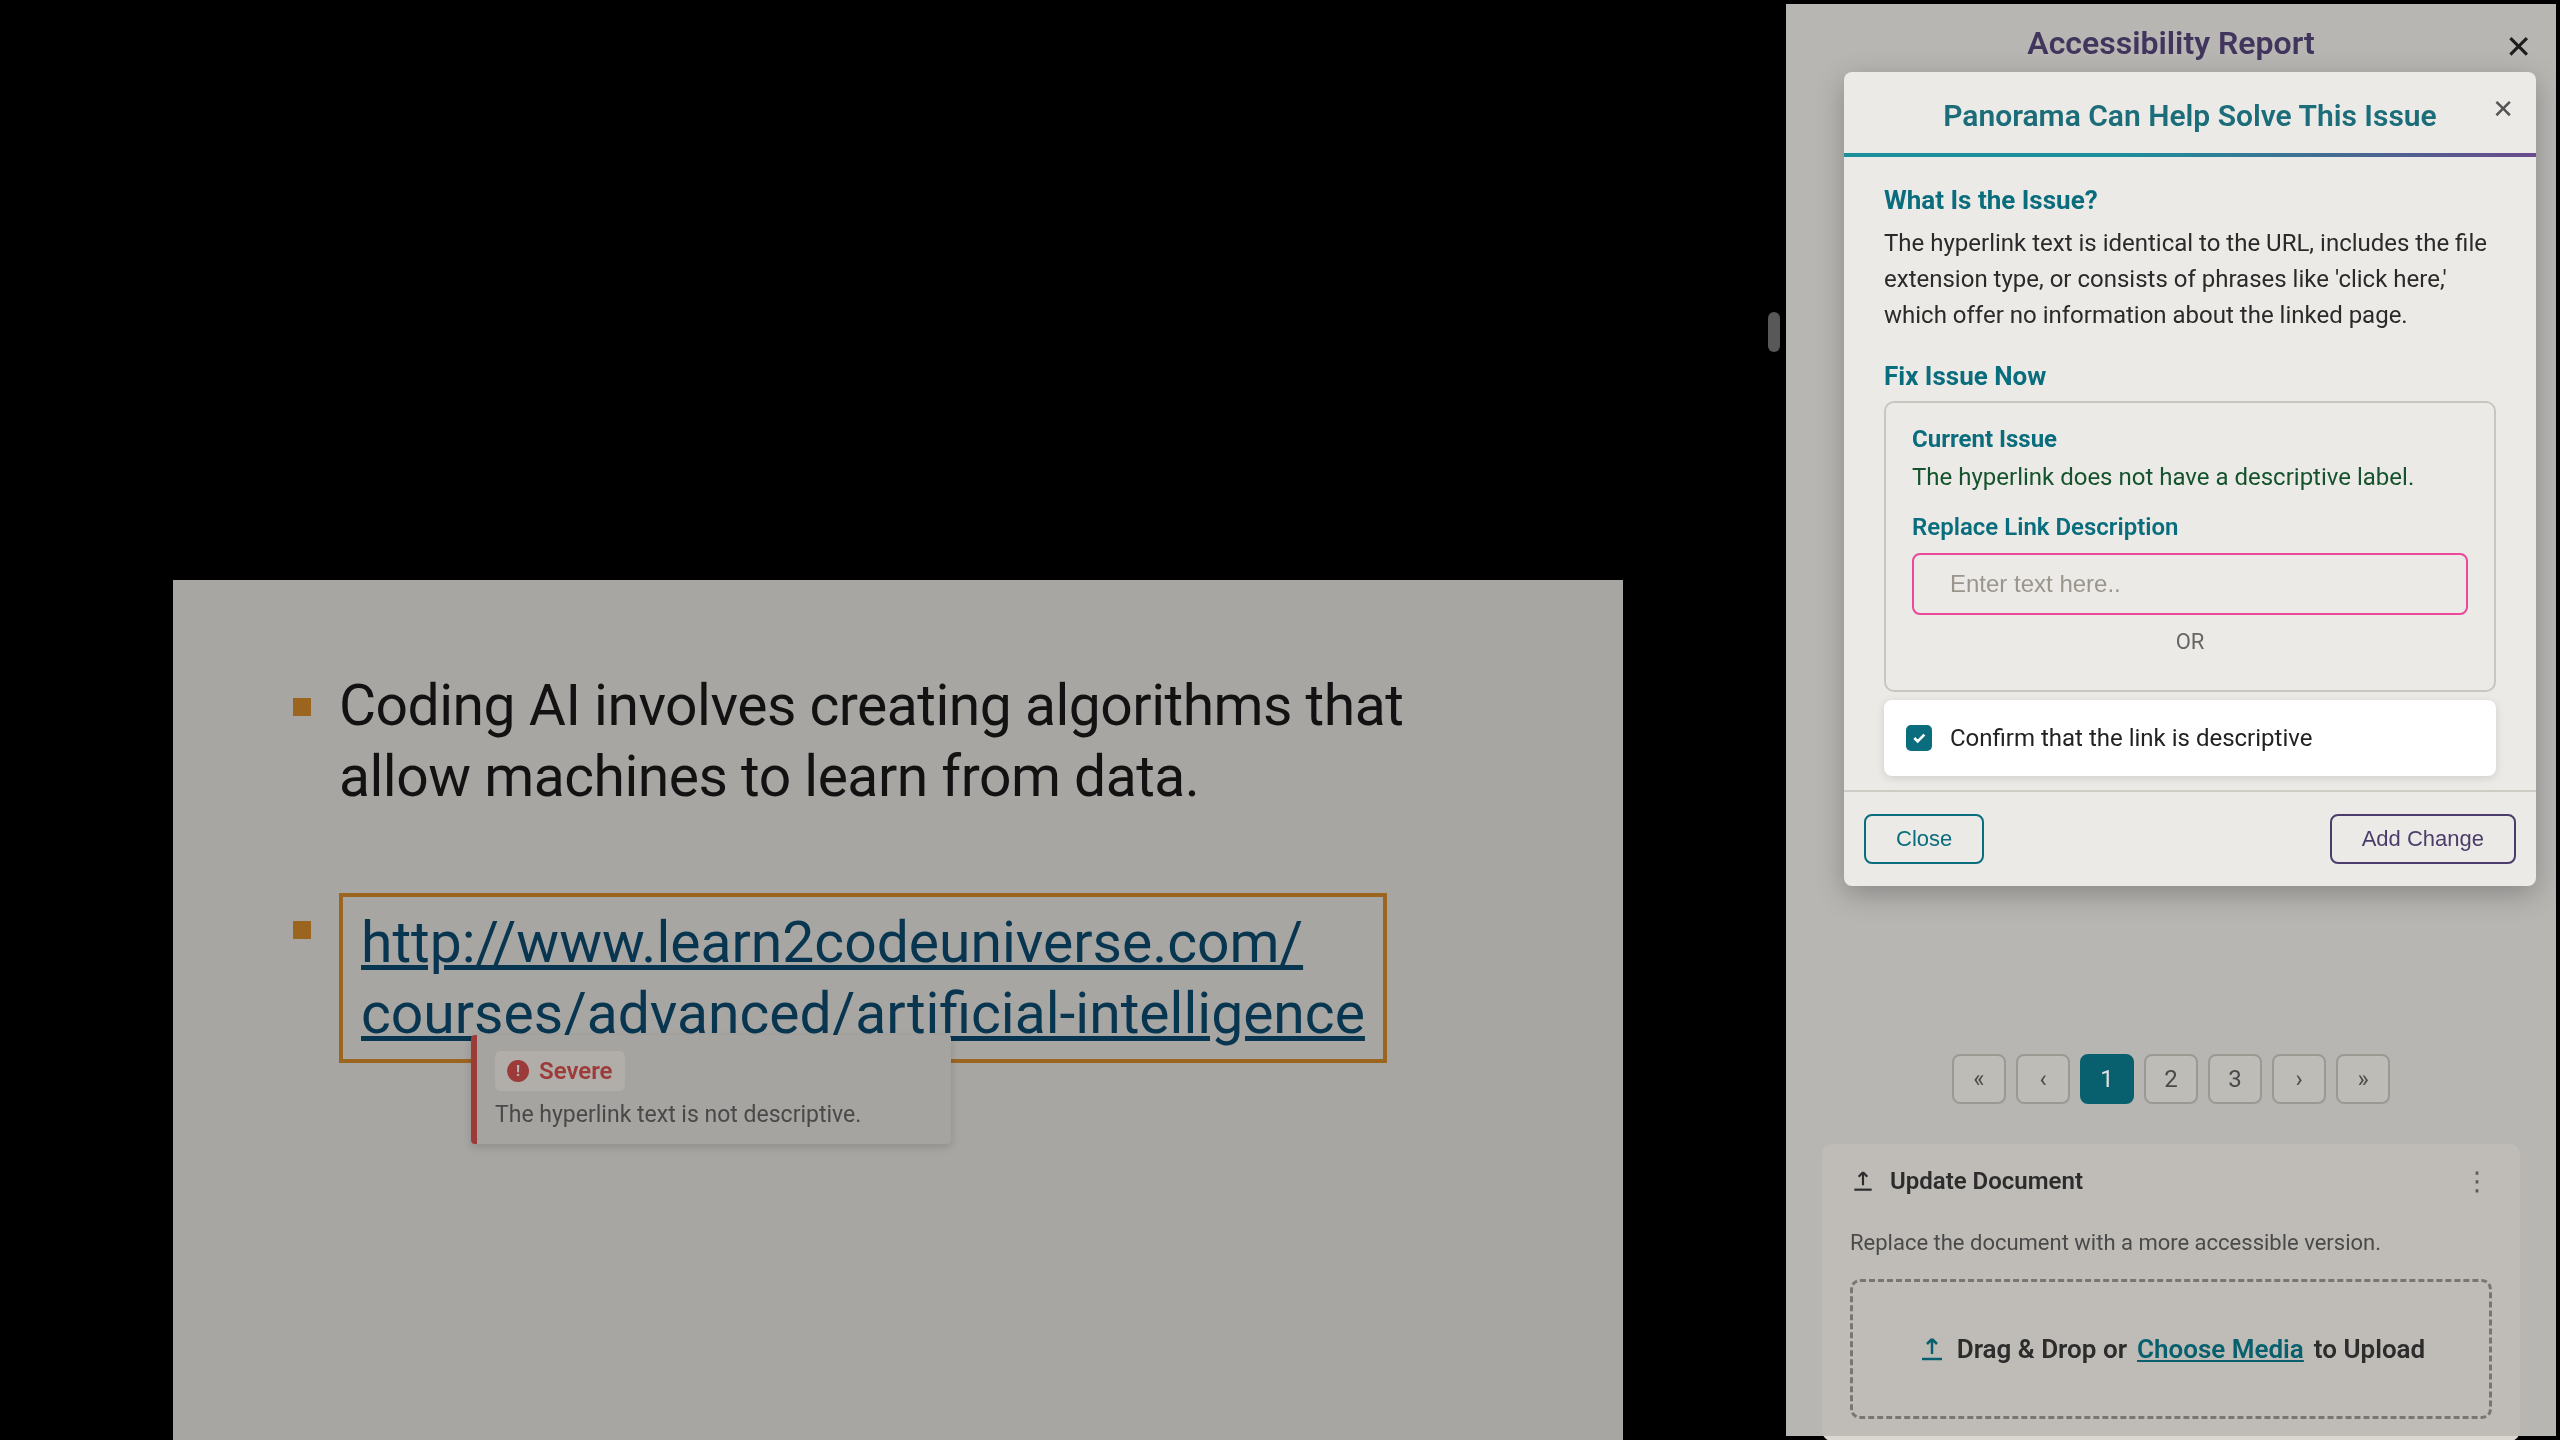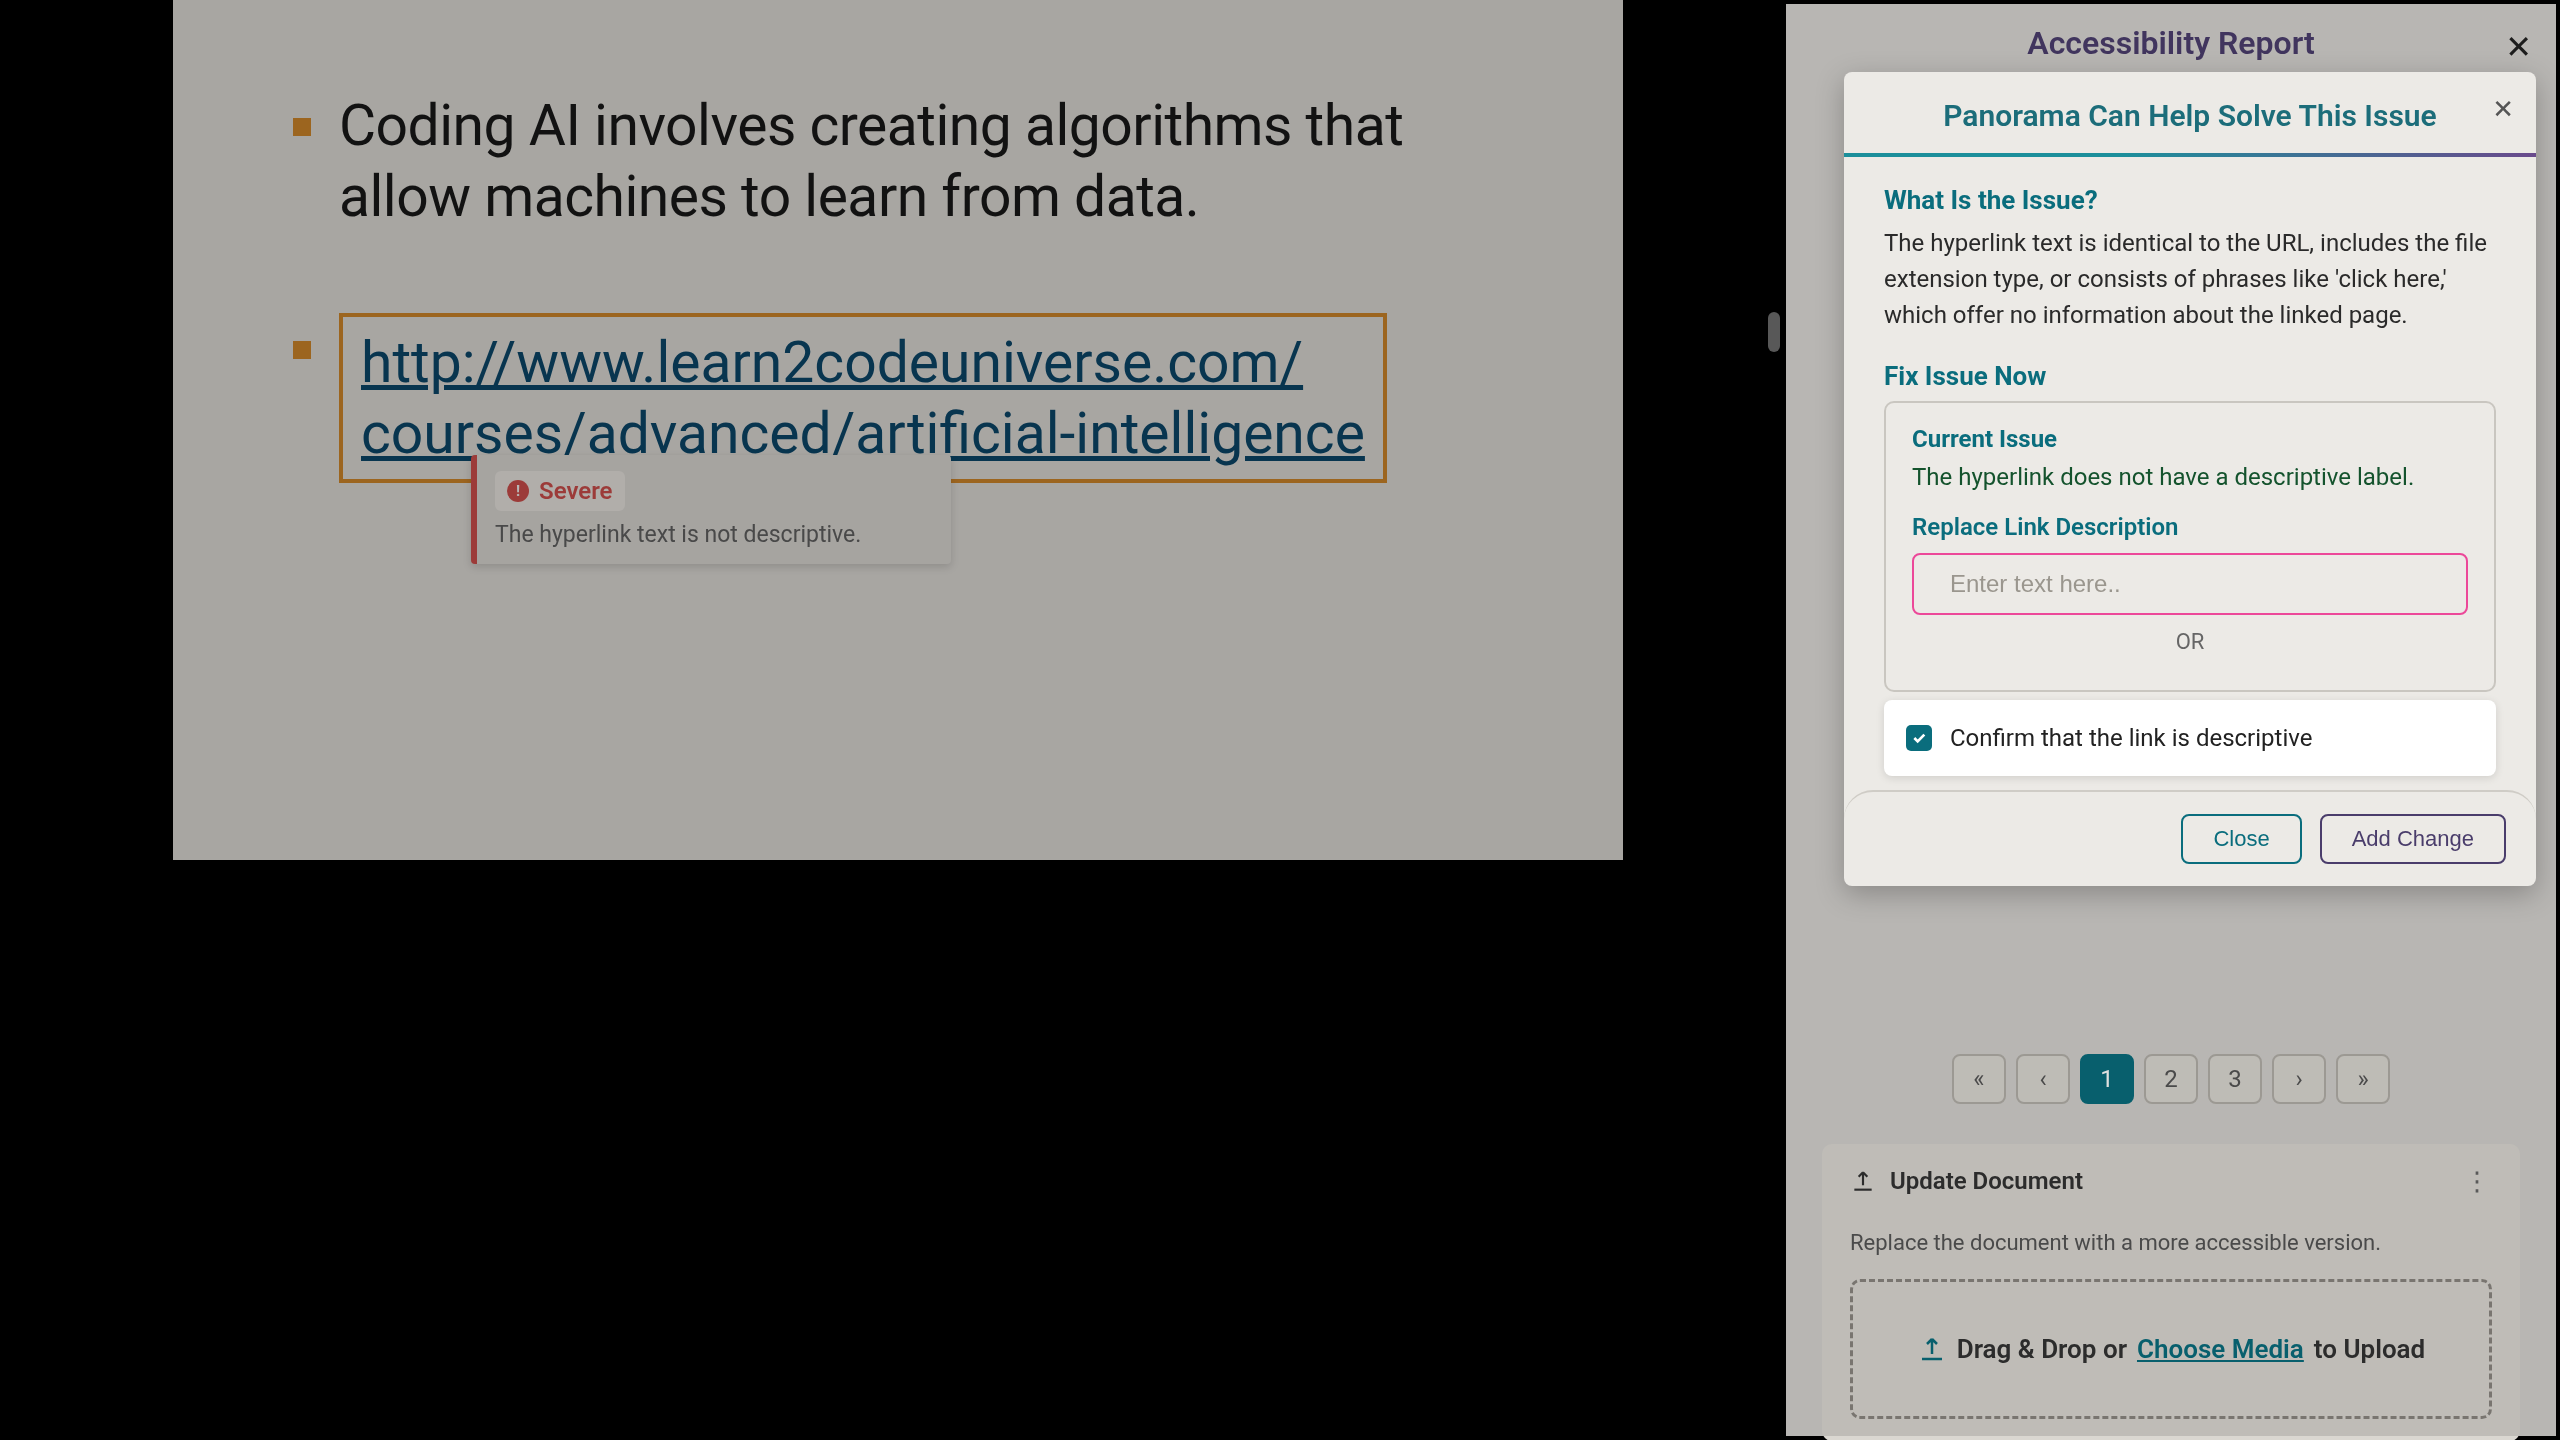--- a/index.html
+++ b/index.html
@@ -1,18 +1,18 @@
 <!DOCTYPE html>
 <html><head>
 <meta charset="utf-8">
 <style>
 * { box-sizing: border-box; margin: 0; padding: 0; }
 html, body { width: 2560px; height: 1440px; overflow: hidden; font-family: -apple-system, BlinkMacSystemFont, "Segoe UI", Roboto, sans-serif; }
 .root { display: flex; width: 100%; height: 100%; background: #000; }
-.stage { flex: 1; position: relative; background: #000; display: flex; align-items: flex-start; justify-content: center; margin-left: 10px; }
+.stage { flex: 1; position: relative; background: #000; display: flex; align-items: flex-end; justify-content: center; margin-left: 10px; }
 .slide { width: 1450px; height: 860px; background: #e9e6e1; position: relative; padding: 90px 120px; box-shadow: 0 4px 12px rgba(0,0,0,.4);}
 .bullet-row { display: flex; align-items: flex-start; margin-bottom: 80px; }
 .square-bullet { width: 18px; height: 18px; background: #d98c2c; margin-top: 28px; margin-right: 28px; flex-shrink: 0; }
 .slide-text { font-size: 57px; line-height: 1.25; color: #1a1a1a; font-weight: 400; letter-spacing: -0.5px; }
 .link-highlight { border: 4px solid #d98c2c; padding: 10px 18px; display: inline-block; }
 .link-text { color: #0c4a6e; text-decoration: underline; font-size: 57px; line-height: 1.25; display: block; }
 .tooltip-card { position: absolute; left: 298px; top: 455px; width: 480px; background: #e6e3de; border-left: 6px solid #d9534f; border-radius: 4px; padding: 16px 18px; box-shadow: 0 3px 8px rgba(0,0,0,.15); }
 .badge { display: inline-flex; align-items: center; background: #f5f1ec; border-radius: 6px; padding: 6px 12px; margin-bottom: 10px; }
 .badge-icon { width: 22px; height: 22px; border-radius: 50%; background: #d9534f; color: #fff; display: flex; align-items: center; justify-content: center; font-weight: bold; font-size: 15px; margin-right: 10px; }
 .badge-label { color: #d9534f; font-weight: 600; font-size: 24px; }
@@ -41,21 +41,21 @@
 .text-input { width: 100%; height: 62px; border: 2px solid #ec4899; border-radius: 8px; padding: 0 36px; font-size: 24px; background: #eceae6; color: #333; }
 .text-input::placeholder { color: #9a968e; }
 
 .or-divider { text-align: center; color: #666; font-size: 22px; padding: 14px 0 10px; }
 
 .confirm-row { display: flex; align-items: center; background: #fff; border-radius: 8px; padding: 24px 22px; margin: 0 0 4px; box-shadow: 0 2px 8px rgba(0,0,0,.12); }
 .chk { width: 26px; height: 26px; background: #0a6d7d; border-radius: 5px; display: flex; align-items: center; justify-content: center; margin-right: 18px; flex-shrink:0;}
 .chk svg { width: 16px; height: 16px; }
 .confirm-label { font-size: 24px; color: #222; }
 
-.modal-footer { border-top: 2px solid #cfccc6; padding: 22px 30px; display: flex; justify-content: flex-end; gap: 18px; border-radius: 29px; }
+.modal-footer { border-top: 2px solid #cfccc6; padding: 22px 20px; display: flex; justify-content: space-between; gap: 18px; }
 .btn { height: 50px; padding: 0 30px; border-radius: 8px; font-size: 22px; font-weight: 500; cursor: pointer; }
 .btn-ghost { background: transparent; border: 2px solid #0a6d7d; color: #0a6d7d; }
 .btn-outline { background: transparent; border: 2px solid #4a3d6b; color: #4a3d6b; }
 
 .pager { position: absolute; left: 0; right: 0; top: 1050px; display: flex; justify-content: center; gap: 10px; }
 .pg { width: 54px; height: 50px; border: 2px solid #b2afa8; border-radius: 8px; background: #d9d6d0; color: #555; font-size: 24px; display:flex; align-items:center; justify-content:center; cursor:pointer;}
 .pg.active { background: #0a6d7d; color: #fff; border-color: #0a6d7d; }
 
 .update-card { position: absolute; left: 36px; right: 36px; top: 1140px; background: #dad7d1; border-radius: 10px; padding: 22px 28px; }
 .update-head { display:flex; align-items:center; justify-content: space-between; }

